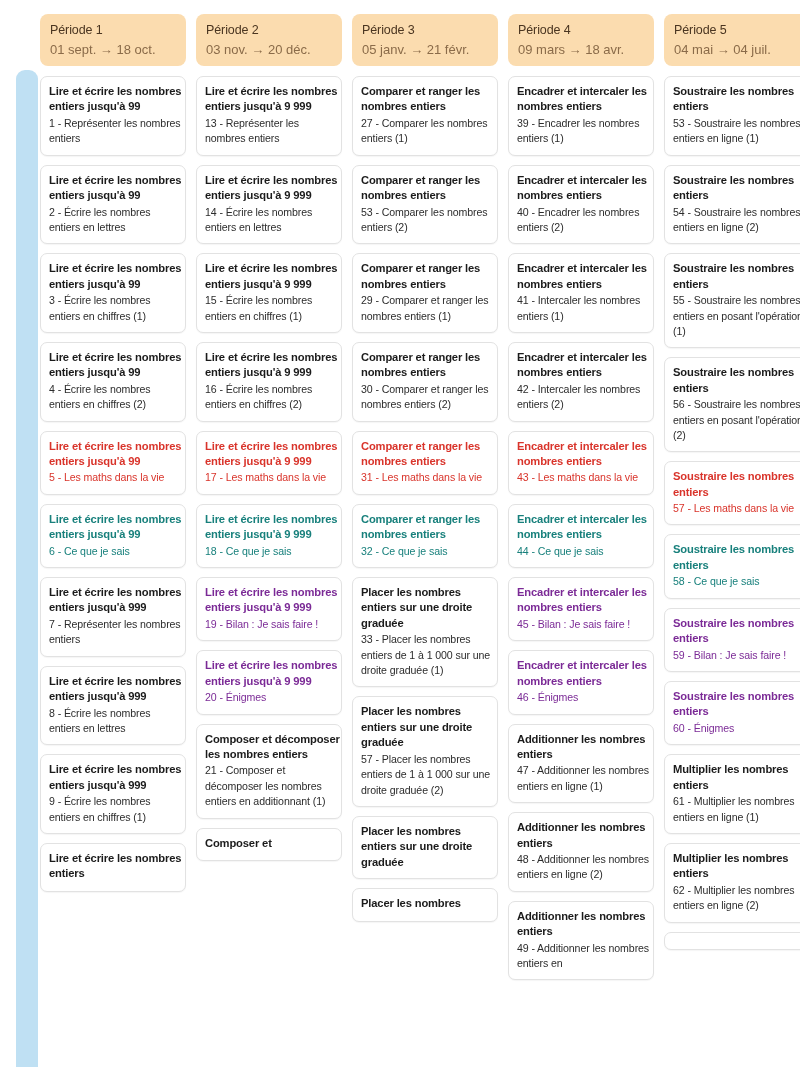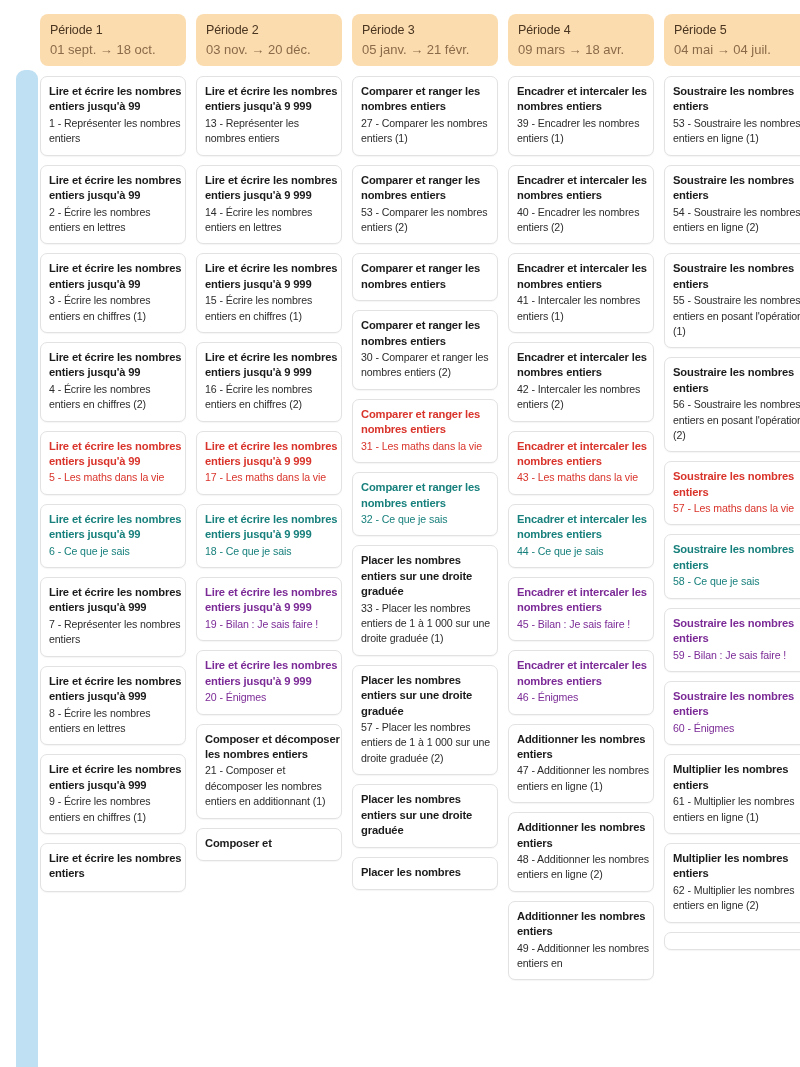--- a/index.html
+++ b/index.html
@@ -226,20 +226,21 @@
           <div class="card cat-normal">
             <div class="title">Comparer et ranger les nombres entiers</div>
             <div class="sub">27 - Comparer les nombres entiers (1)</div>
           </div>
           <div class="card cat-normal">
             <div class="title">Comparer et ranger les nombres entiers</div>
             <div class="sub">53 - Comparer les nombres entiers (2)</div>
           </div>
           <div class="card cat-normal">
             <div class="title">Comparer et ranger les nombres entiers</div>
+            <div class="sub">29 - Comparer et ranger les nombres entiers (1)</div>
           </div>
           <div class="card cat-normal">
             <div class="title">Comparer et ranger les nombres entiers</div>
             <div class="sub">30 - Comparer et ranger les nombres entiers (2)</div>
           </div>
           <div class="card cat-red">
             <div class="title">Comparer et ranger les nombres entiers</div>
             <div class="sub">31 - Les maths dans la vie</div>
           </div>
           <div class="card cat-teal">

